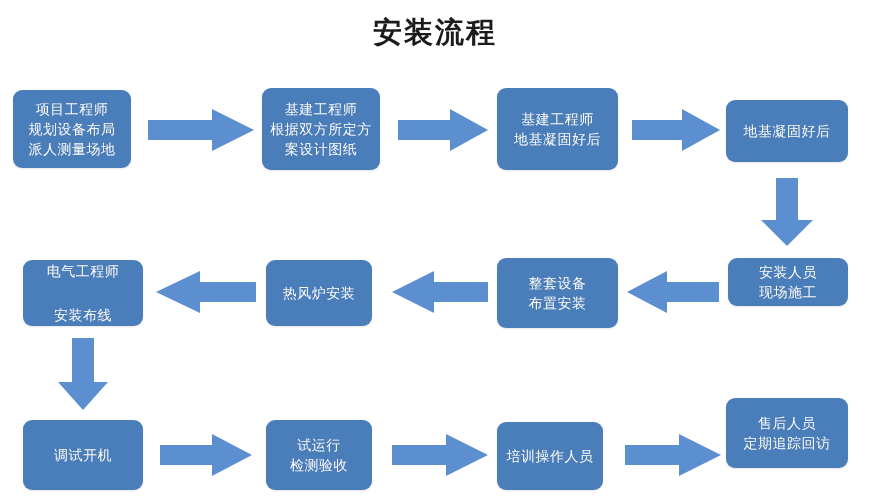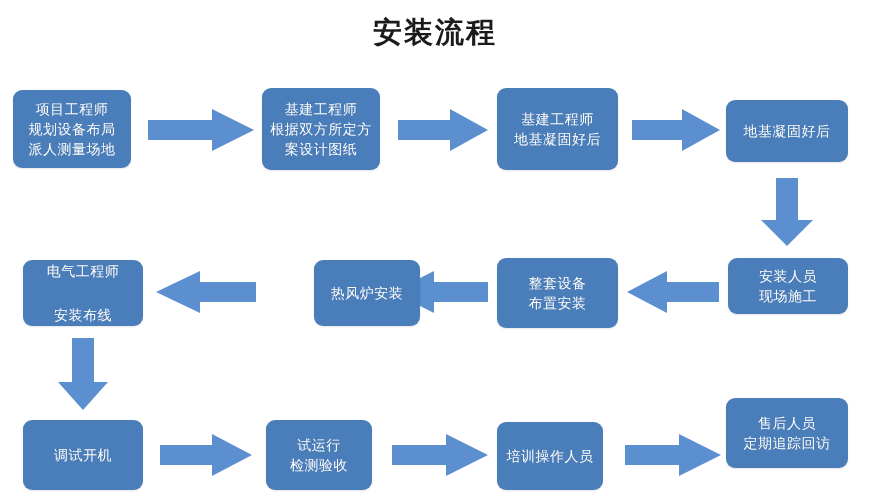--- a/index.html
+++ b/index.html
@@ -116,21 +116,21 @@
   <div class="node" id="n4" style="left: 726px; top: 100px; width: 122px; height: 62px; background: rgb(74, 126, 187); color: rgb(255, 255, 255);">
     <span class="ln">地基凝固好后</span>
   </div>
 
   <div class="arrow" id="c4" style="left:760px; top:178px; width:54px; height:68px;">
     <svg viewBox="0 0 54 68" width="54" height="68" aria-hidden="true">
       <path class="arrow-fill" d="M16 0 L38 0 L38 42 L53 42 L27 68 L1 42 L16 42 Z" fill="#5b8fd0"></path>
     </svg>
   </div>
 
-  <div class="node" id="n5" style="left: 728px; top: 258px; width: 120px; height: 56px; background: rgb(74, 126, 187); color: rgb(255, 255, 255);">
+  <div class="node" id="n5" style="left: 728px; top: 258px; width: 120px; height: 48px; background: rgb(74, 126, 187); color: rgb(255, 255, 255);">
     <span class="ln">安装人员</span>
     <span class="ln">现场施工</span>
   </div>
 
   <div class="arrow" id="c5" style="left:627px; top:270px; width:92px; height:44px;">
     <svg viewBox="0 0 92 44" width="92" height="44" aria-hidden="true">
       <path class="arrow-fill" d="M92 12 L40 12 L40 1 L0 22 L40 43 L40 32 L92 32 Z" fill="#5b8fd0"></path>
     </svg>
   </div>
 
@@ -138,21 +138,21 @@
     <span class="ln">整套设备</span>
     <span class="ln">布置安装</span>
   </div>
 
   <div class="arrow" id="c6" style="left:392px; top:270px; width:96px; height:44px;">
     <svg viewBox="0 0 96 44" width="96" height="44" aria-hidden="true">
       <path class="arrow-fill" d="M96 12 L42 12 L42 1 L0 22 L42 43 L42 32 L96 32 Z" fill="#5b8fd0"></path>
     </svg>
   </div>
 
-  <div class="node" id="n7" style="left: 266px; top: 260px; width: 106px; height: 66px; background: rgb(74, 126, 187); color: rgb(255, 255, 255); margin-left: 48px;">
+  <div class="node" id="n7" style="left: 266px; top: 260px; width: 106px; height: 66px; background: rgb(74, 126, 187); color: rgb(255, 255, 255);">
     <span class="ln">热风炉安装</span>
   </div>
 
   <div class="arrow" id="c7" style="left:156px; top:270px; width:100px; height:44px;">
     <svg viewBox="0 0 100 44" width="100" height="44" aria-hidden="true">
       <path class="arrow-fill" d="M100 12 L44 12 L44 1 L0 22 L44 43 L44 32 L100 32 Z" fill="#5b8fd0"></path>
     </svg>
   </div>
 
   <div class="node" id="n8" style="left: 23px; top: 260px; width: 120px; height: 66px; background: rgb(74, 126, 187); color: rgb(255, 255, 255); gap: 24px;">

